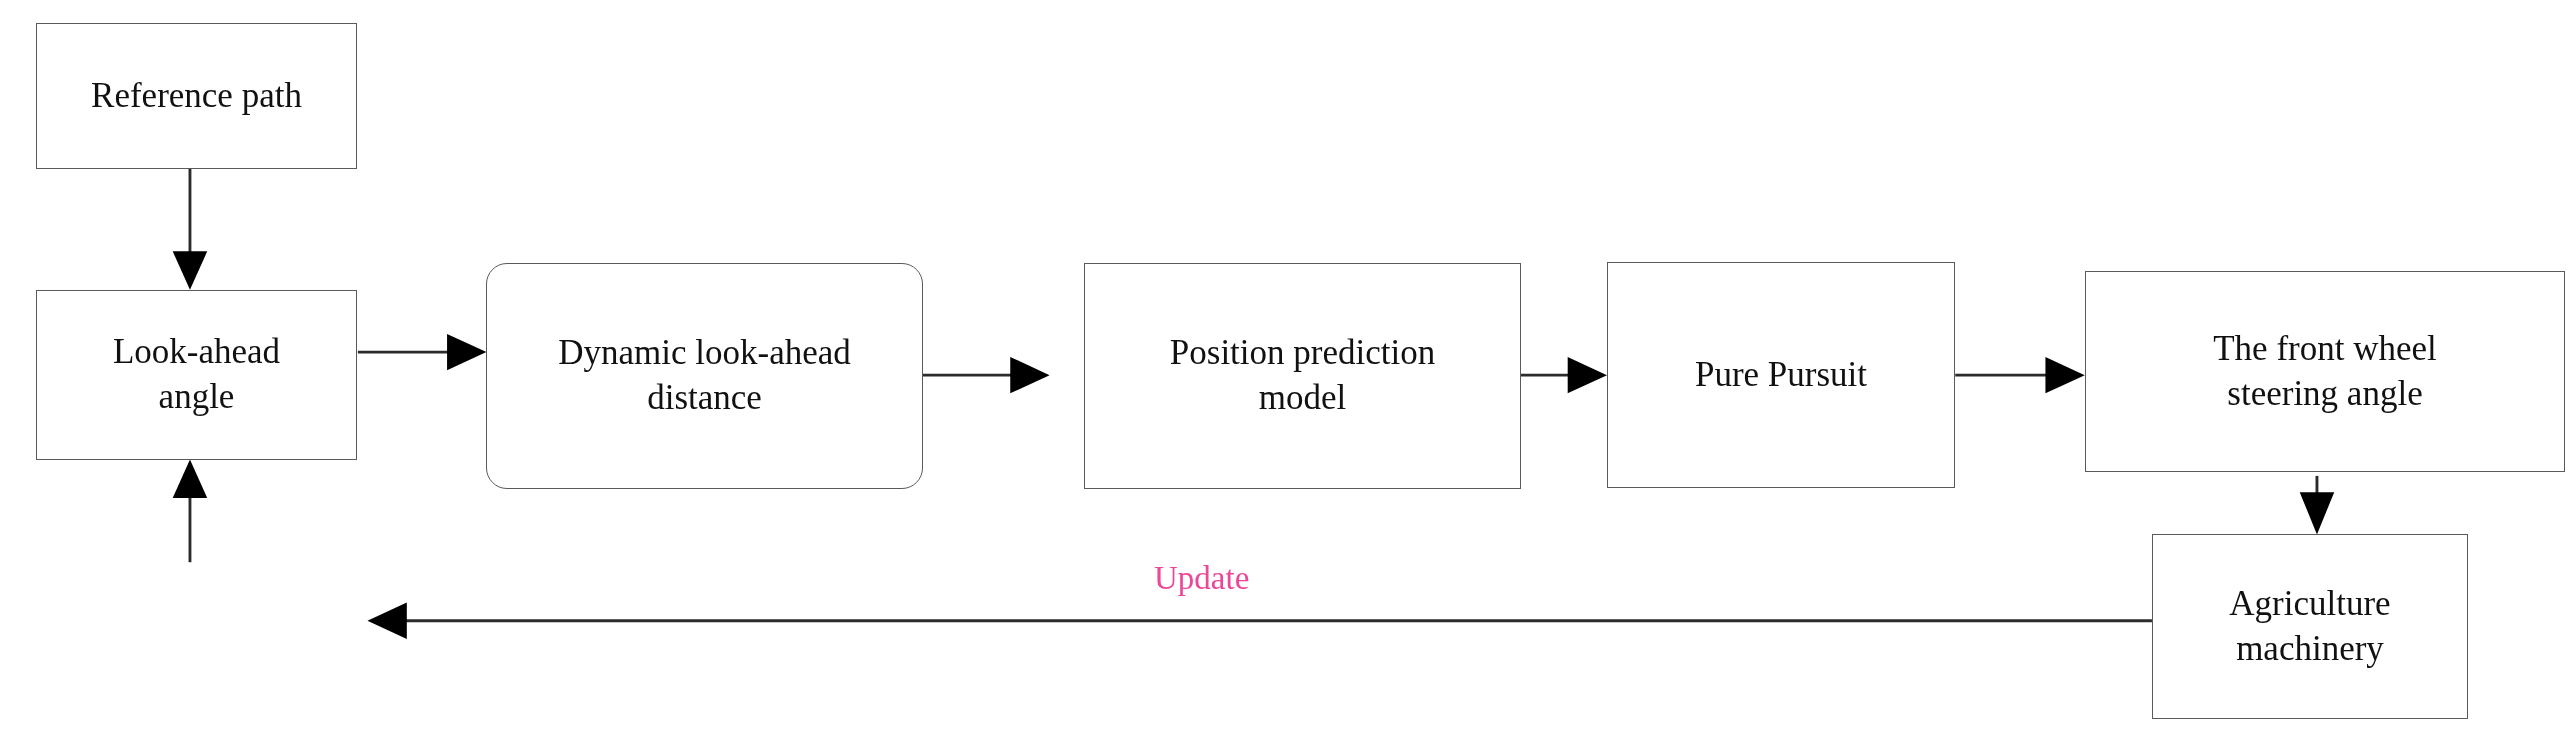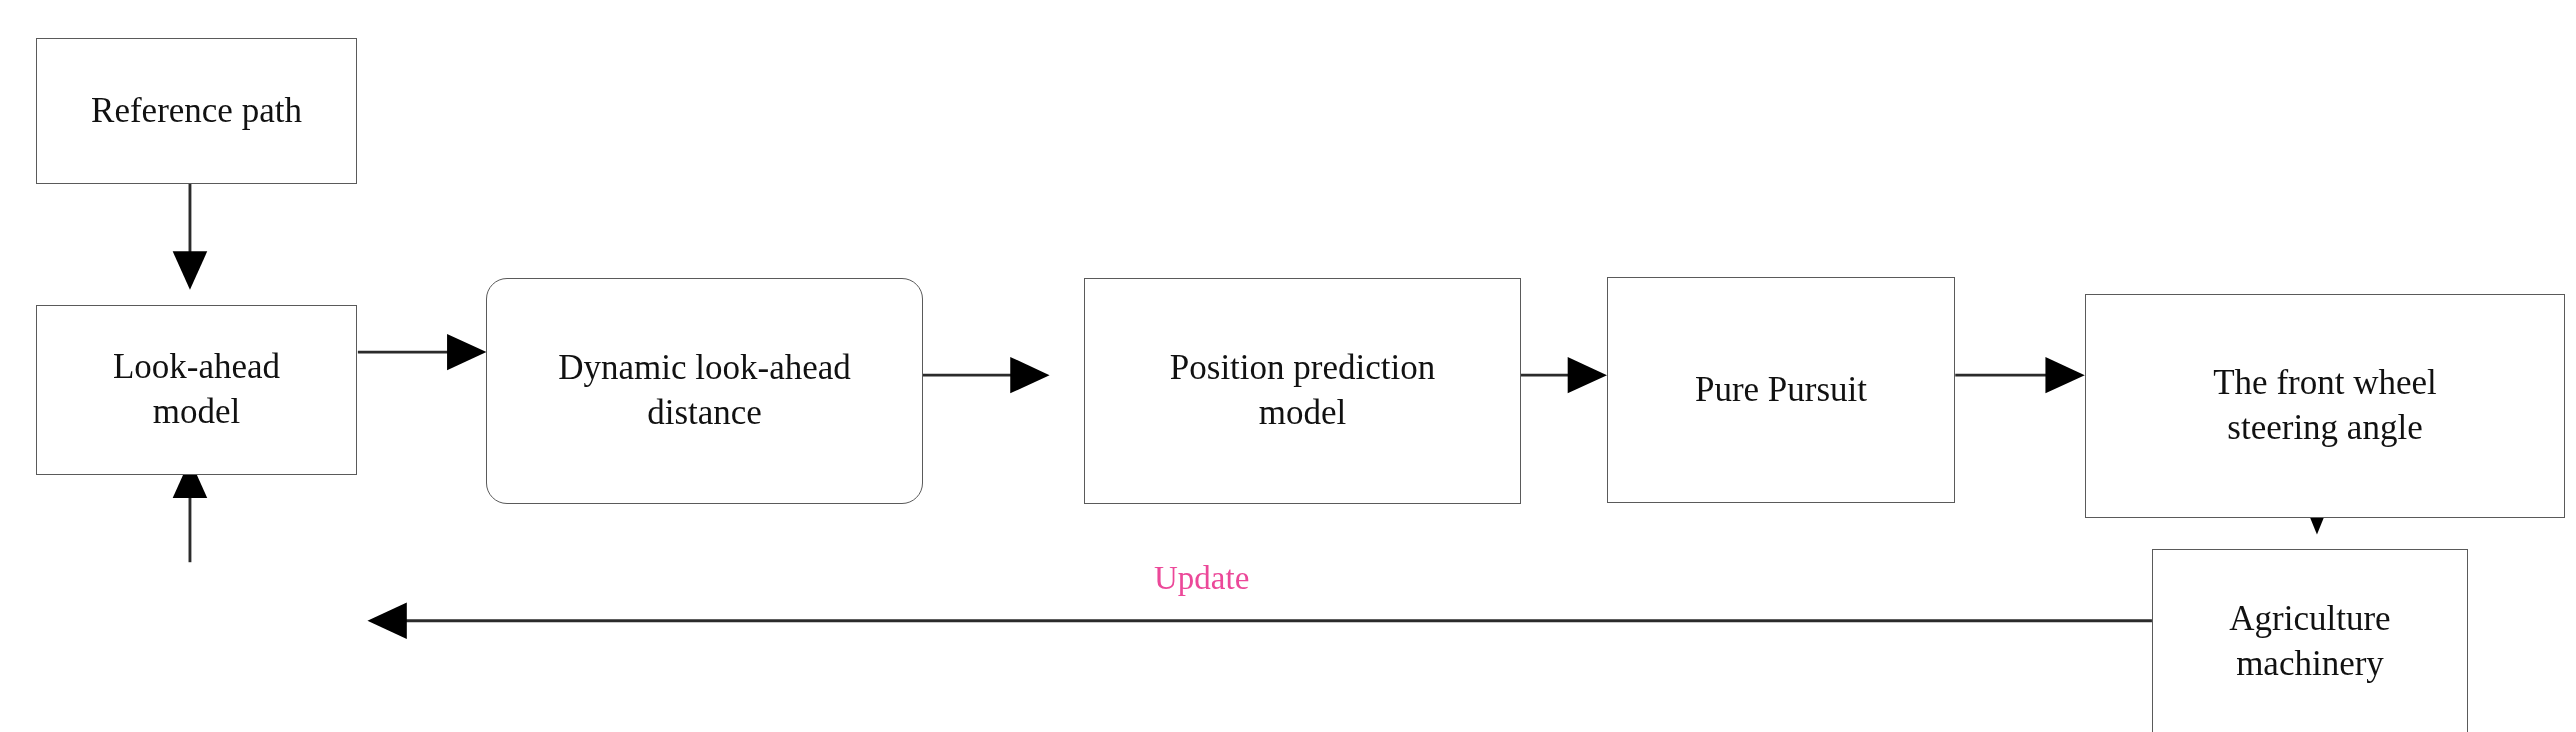--- a/index.html
+++ b/index.html
@@ -21,21 +21,20 @@
     border: 1.9px solid #5a5a5a;
     background: #ffffff;
     display: flex;
     align-items: center;
     justify-content: center;
     text-align: center;
     color: #111111;
     font-size: 35px;
     line-height: 1.28;
     padding: 1.9px 7.7px;
-    margin-top: 15px;
   }
   .node span {
     display: block;
     white-space: pre-line;
   }
   .edge-label {
     position: absolute;
     color: #ec4899;
     font-size: 33px;
     line-height: 1;
@@ -106,38 +105,38 @@
       <polygon class="ahead" points="198,479 180,519 216,519"></polygon>
     </g>
   </svg>
 
   <div class="node" style="left:36px; top:23px; width:321px; height:146px;">
     <span>Reference path</span>
   </div>
 
   <div class="node" style="left:36px; top:290px; width:321px; height:170px;">
     <span>Look-ahead
-model</span>
+angle</span>
   </div>
 
   <div class="node" style="left:486px; top:263px; width:437px; height:226px;border-radius:21px;">
     <span>Dynamic look-ahead
 distance</span>
   </div>
 
   <div class="node" style="left:1084px; top:263px; width:437px; height:226px;">
     <span>Position prediction
 model</span>
   </div>
 
   <div class="node" style="left:1607px; top:262px; width:348px; height:226px;">
     <span>Pure Pursuit</span>
   </div>
 
-  <div class="node" style="left:2085px; top:279px; width:480px; height:224px;">
+  <div class="node" style="left:2085px; top:271px; width:480px; height:201px;">
     <span>The front wheel
 steering angle</span>
   </div>
 
 
   <div class="node" style="left:2152px; top:534px; width:316px; height:185px;">
     <span>Agriculture
 machinery</span>
   </div>
 

